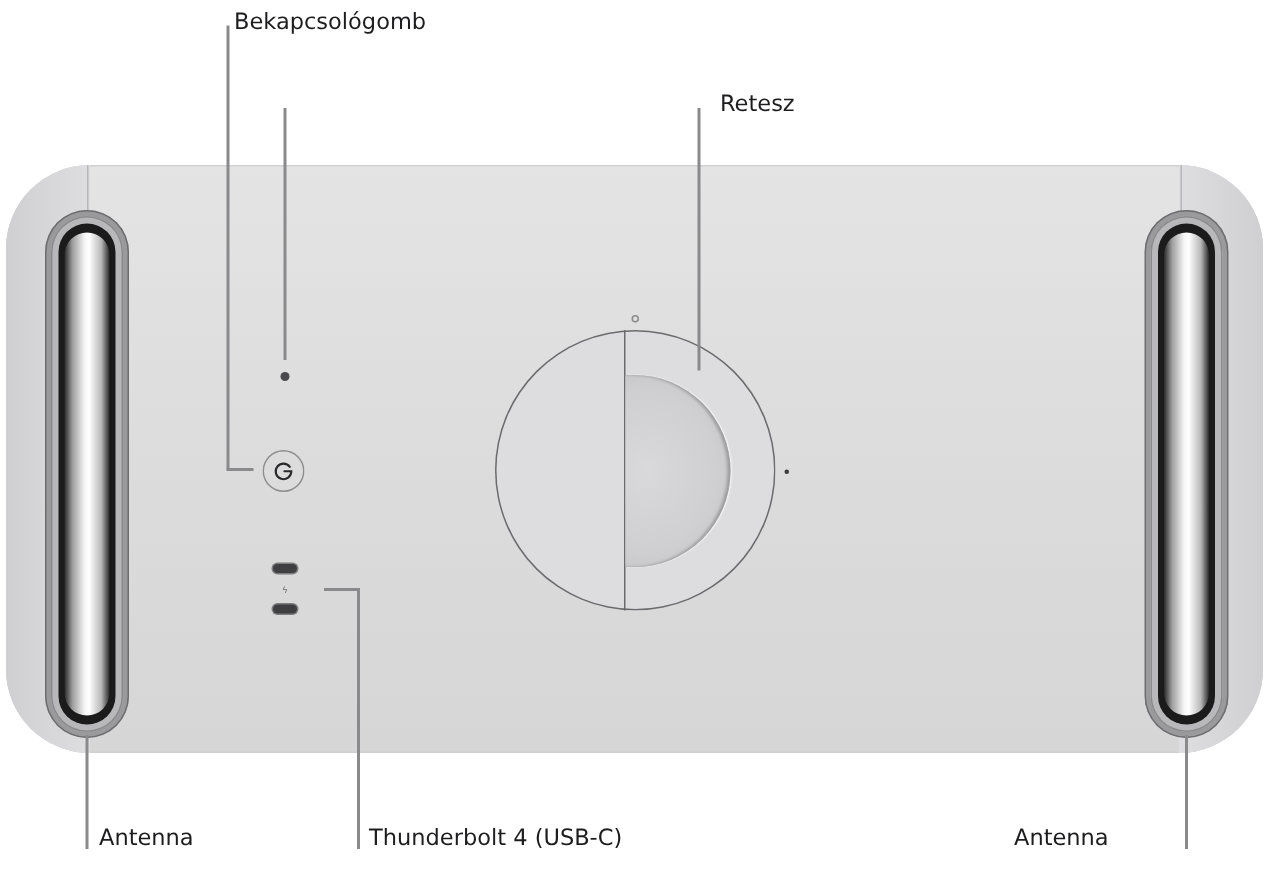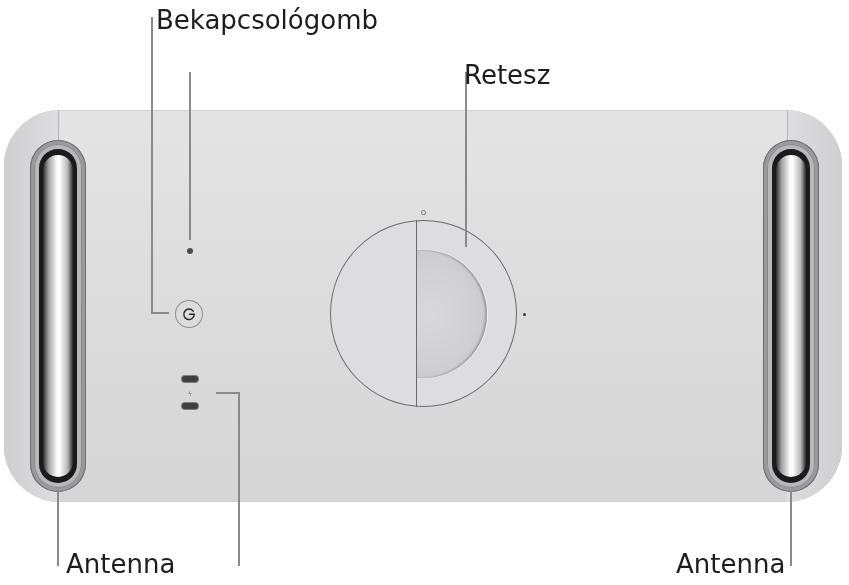--- a/index.html
+++ b/index.html
@@ -28,21 +28,21 @@
     .antenna .ring2 { position: absolute; left: 9px; top: 9px; right: 9px; bottom: 9px;
                       border-radius: 19px; background: #1b1b1c; }
     .antenna .glass { position: absolute; left: 13px; top: 15px; right: 13px; bottom: 15px;
                       border-radius: 15px;
                       background: linear-gradient(90deg, #2a2a2a 0%, #9f9f9f 18%, #f6f6f6 45%, #ffffff 55%, #b7b7b7 82%, #2a2a2a 100%); }
 
     
     .line { position: absolute; background: #8a8a8c; }
 
     
-    .label { position: absolute; font-size: 26px; color: #1d1d1f; white-space: nowrap; line-height: 1; }
+    .label { position: absolute; font-size: 15px; color: #1d1d1f; white-space: nowrap; line-height: 1; }
 
     
     .status-dot { position: absolute; left: 187px; top: 248px; width: 6px; height: 6px;
                   border-radius: 50%; background: #4a4a4c; }
 
     
     .power-btn { position: absolute; left: 175px; top: 300px; width: 28px; height: 28px;
                  border-radius: 50%; box-shadow: inset 0 0 0 1px #8e8e90;
                  background: #dcdcdd; display: flex; align-items: center; justify-content: center; }
 
@@ -112,17 +112,18 @@
 
   <div class="line" style="left:465px; top:72px; width:2px; height:175px;"></div>
 
   <div class="line" style="left:216px; top:392px; width:24px; height:2px;"></div>
   <div class="line" style="left:238px; top:392px; width:2px; height:174px;"></div>
 
   <div class="line" style="left:57px; top:490px; width:2px; height:76px;"></div>
   <div class="line" style="left:790px; top:490px; width:2px; height:76px;"></div>
 
   <div class="label" style="left:156px; top:7px;">Bekapcsológomb</div>
-  <div class="label" style="left:464px; top:62px;">Retesz</div>
+  <div class="label" style="left:480px; top:62px;">Retesz</div>
   <div class="label" style="left:66px; top:551px;">Antenna</div>
+  <div class="label" style="left:246px; top:551px;">Thunderbolt 4 (USB-C)</div>
   <div class="label" style="left:676px; top:551px;">Antenna</div>
 
 </div>
 
 </body></html>

